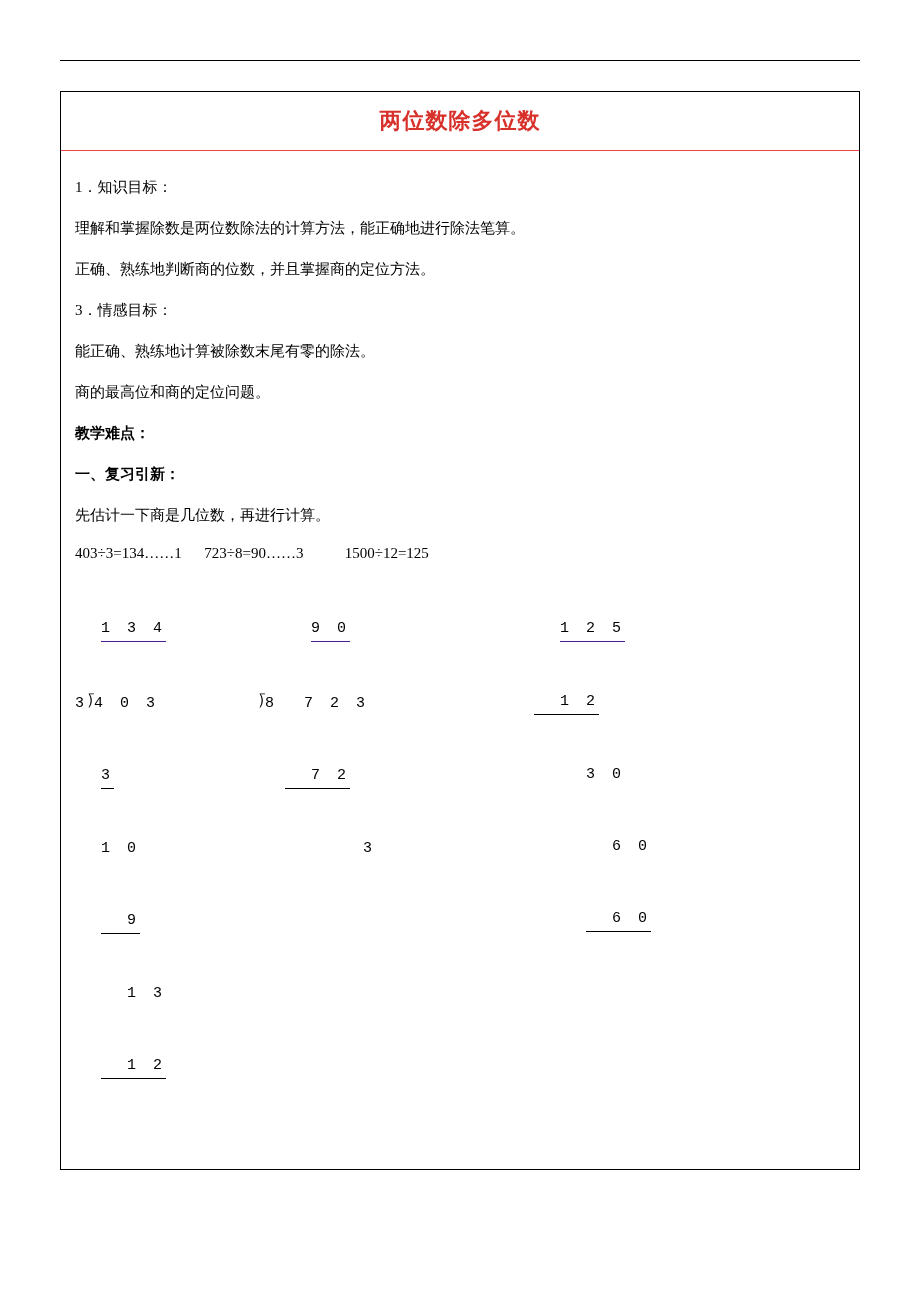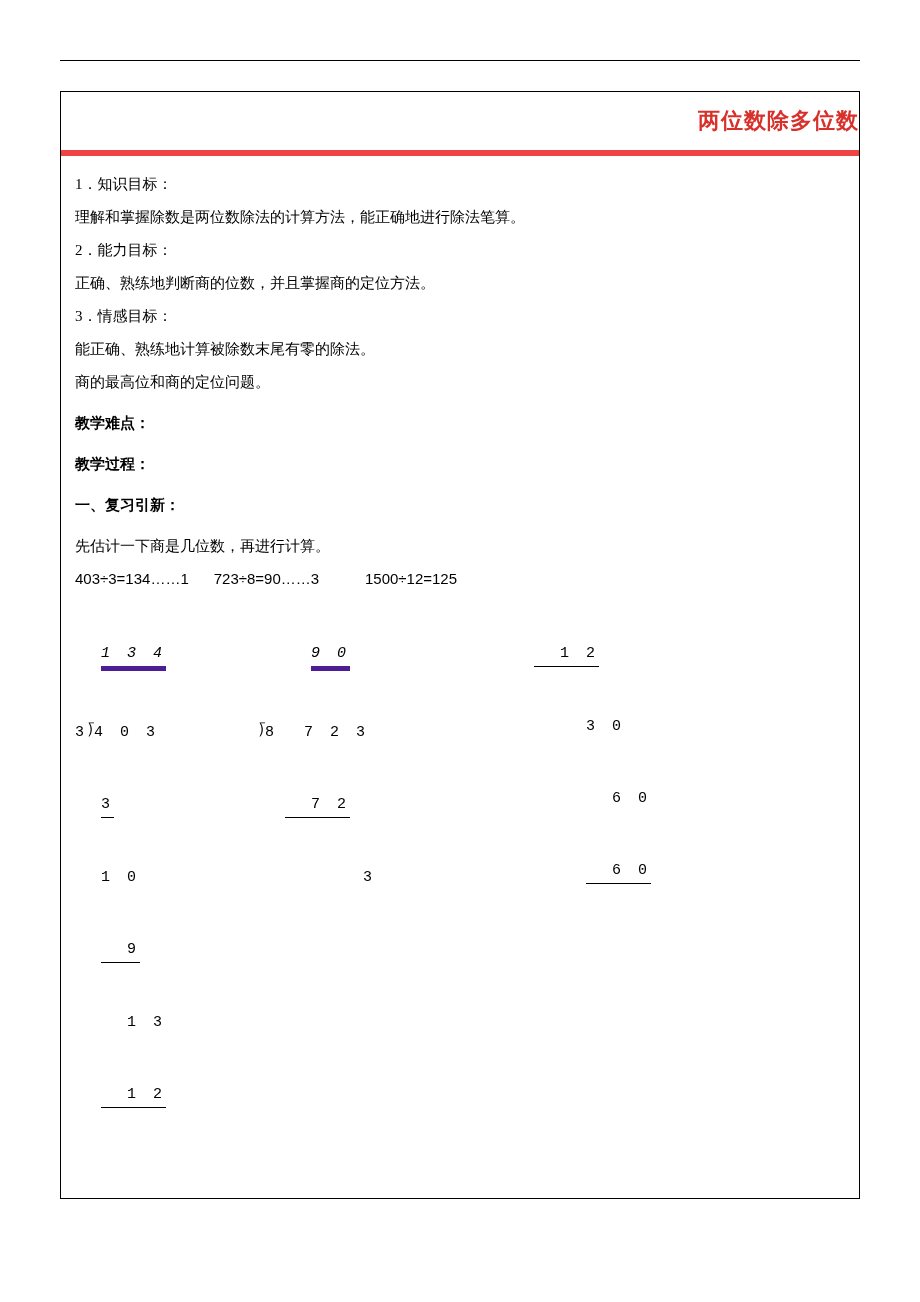--- a/index.html
+++ b/index.html
@@ -18,65 +18,64 @@
     }
     .header-line {
       border-top: 1px solid #000;
       margin-bottom: 30px;
       width: 100%;
     }
     .doc-box {
       border: 1px solid #000;
     }
     .title-cell {
-      text-align: right;
+      text-align: center;
       padding: 14px 0;
-      border-bottom: 6px solid #ef4444;
+      border-bottom: 1px solid #ef4444;
     }
     .title {
       color: #d8302a;
       font-size: 22px;
       font-weight: bold;
       letter-spacing: 1px;
     }
     .content-cell {
       padding: 12px 14px 18px 14px;
     }
     .section-heading {
       font-weight: bold;
       margin: 8px 0 8px 0;
       line-height: 2.2;
     }
     .para {
       line-height: 2.2;
-      margin: 0 0;
+      margin: 8px 0;
     }
     .equations {
       line-height: 1.8;
-      font-family: Liberation Sans, sans-serif;
+      font-family: Liberation Serif, serif;
       margin-top: 2px;
     }
     .long-div-row {
       display: flex;
       gap: 80px;
       margin-top: 2px;
       font-family: "SimSun", "Courier New", monospace;
       letter-spacing: 4px;
       align-items: flex-start;
     }
     .long-div {
       display: inline-block;
       line-height: 1.6;
       white-space: pre;
     }
     .ld-quot {
       position: relative;
-      border-bottom: 5px solid #4c1d95;
+      border-bottom: 1px solid #4c1d95;
       display: inline-block;
-      font-style: italic;
     }
     .ld-paren {
       font-family: serif;
       letter-spacing: 0;
     }
     .under {
       display: inline-block;
       border-bottom: 1px solid #000;
     }
   </style>
@@ -88,31 +87,29 @@
 <div class="doc-box">
   <div class="title-cell">
     <span class="title">两位数除多位数</span>
   </div>
   <div class="content-cell">
 
 
     <div class="para">1．知识目标：</div>
     <div class="para">理解和掌握除数是两位数除法的计算方法，能正确地进行除法笔算。</div>
 
-    <div class="para">2．能力目标：</div>
     <div class="para">正确、熟练地判断商的位数，并且掌握商的定位方法。</div>
 
     <div class="para">3．情感目标：</div>
     <div class="para">能正确、熟练地计算被除数末尾有零的除法。</div>
 
     <div class="para">商的最高位和商的定位问题。</div>
 
     <div class="section-heading">教学难点：</div>
 
-    <div class="section-heading">教学过程：</div>
 
     <div class="section-heading">一、复习引新：</div>
     <div class="para">先估计一下商是几位数，再进行计算。</div>
 
     <div class="equations">
       <span>403÷3=134……1</span>
       &nbsp;&nbsp;&nbsp;&nbsp;
       <span>723÷8=90……3</span>
       &nbsp;&nbsp;&nbsp;&nbsp;&nbsp;&nbsp;&nbsp;&nbsp;&nbsp;
       <span>1500÷12=125</span>
@@ -132,20 +129,21 @@
       </div>
 
       <div class="long-div">
         <div>    <span class="ld-quot">9 0</span></div>
         <div><span class="ld-paren">⟌</span><span>8</span>  <span>7 2 3</span></div>
         <div>  <span class="under">  <span>7 2</span></span></div>
         <div>        <span>3</span></div>
       </div>
 
       <div class="long-div">
+        <div>        <span class="ld-quot">1 2 5</span></div>
         <div>      <span class="under">  <span>1 2</span></span>    </div>
         <div>          <span>3 0</span></div>
         <div>            <span>6 0</span></div>
         <div>          <span class="under">  <span>6 0</span></span></div>
         
       </div>
 
     </div>
 
   </div>

